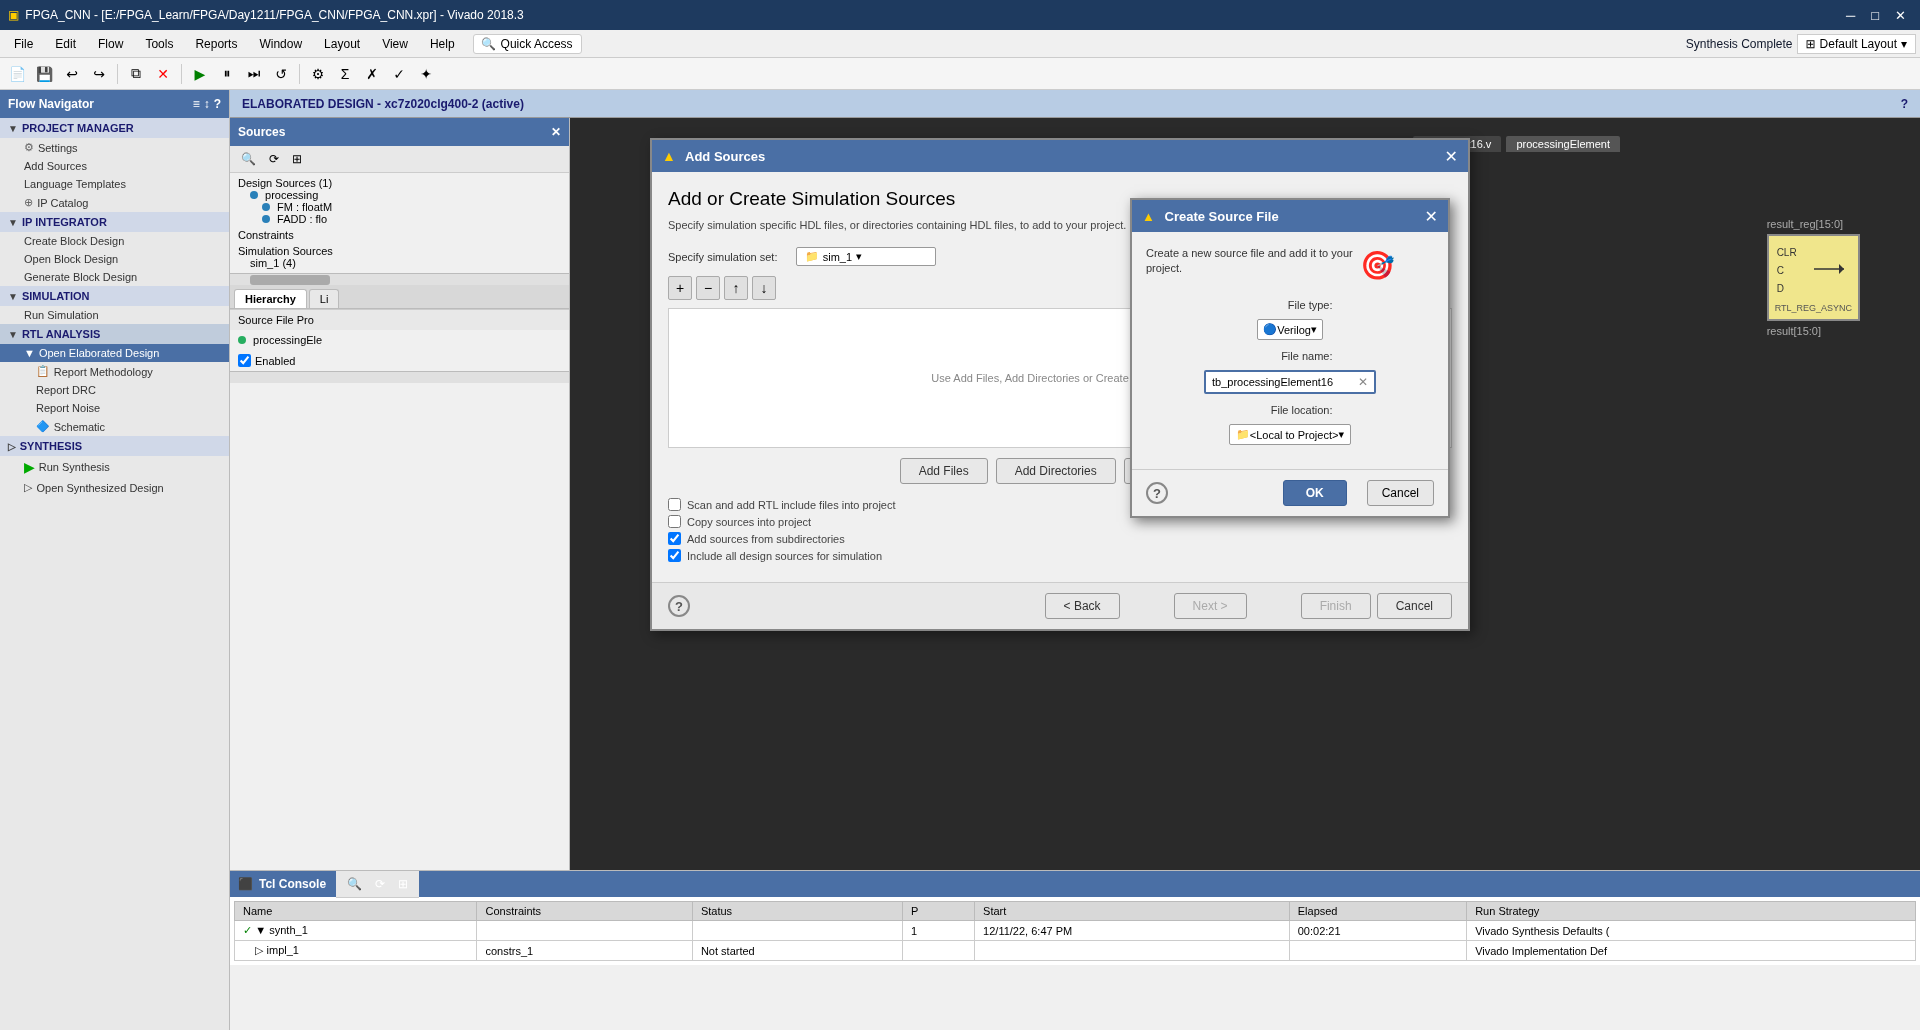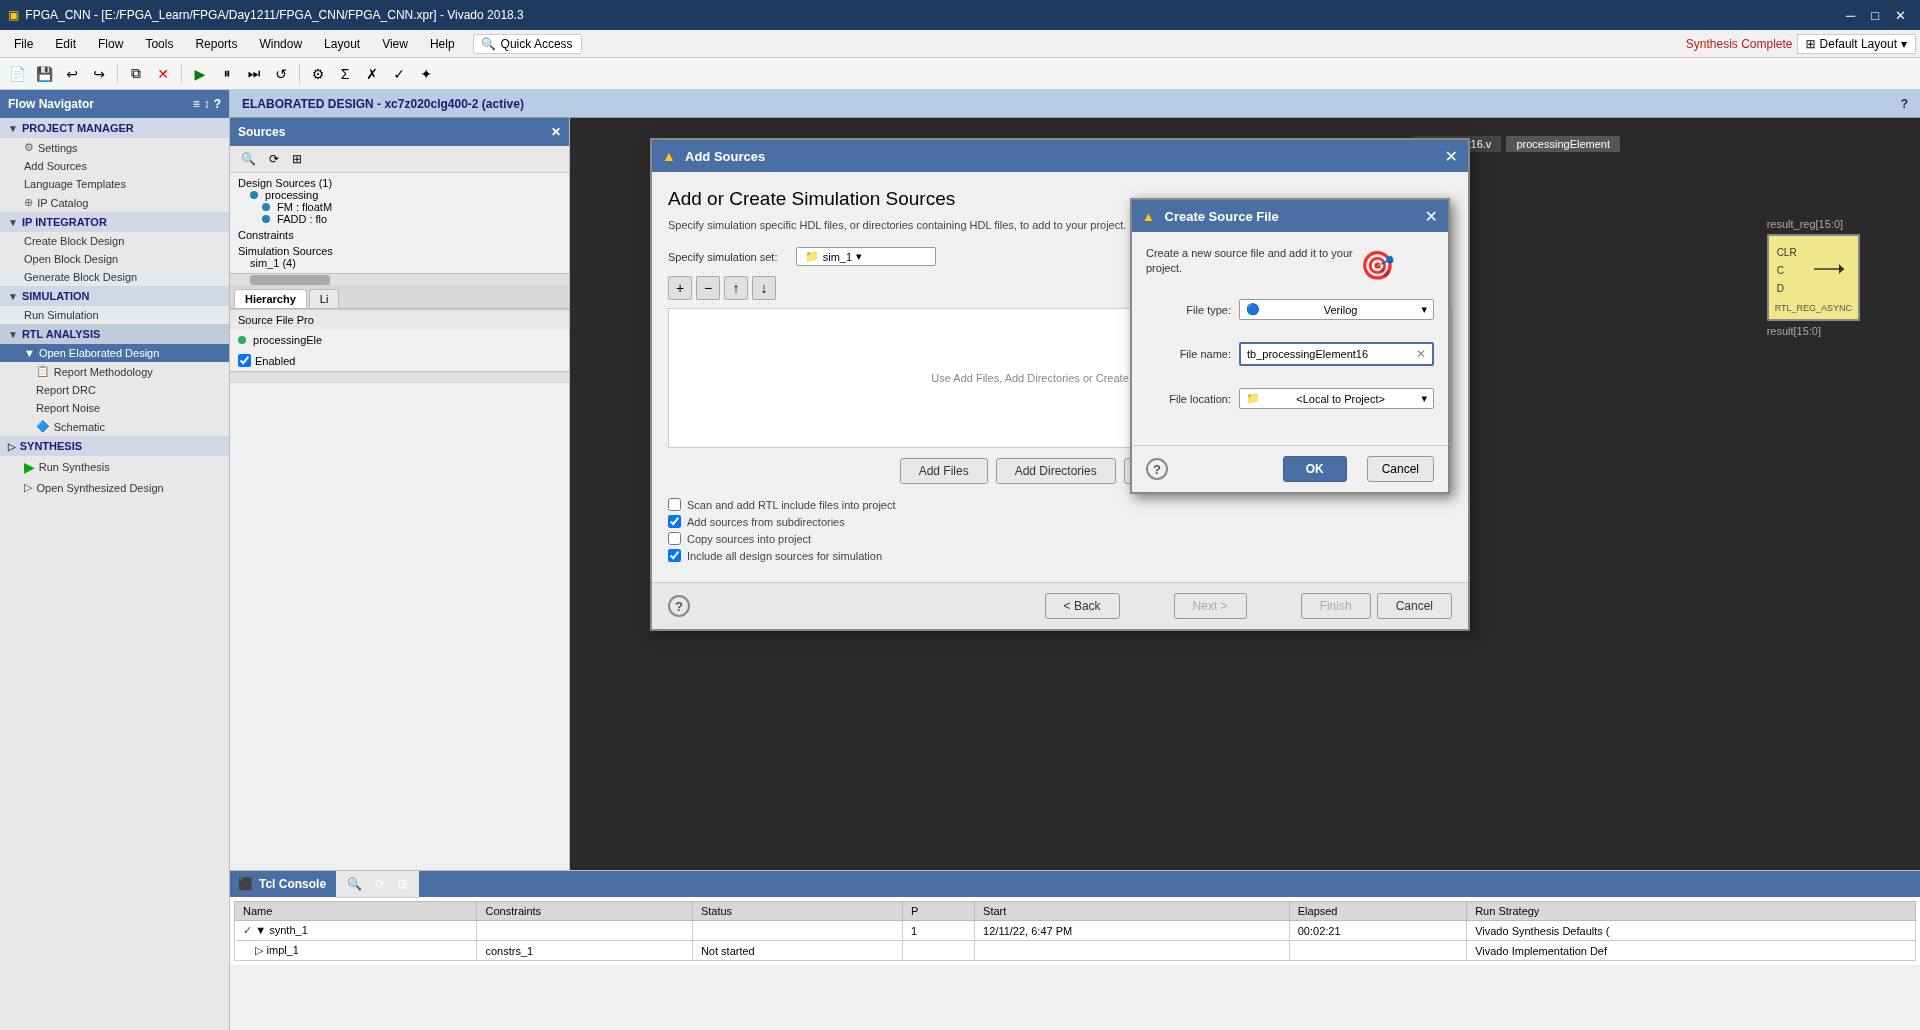--- a/index.html
+++ b/index.html
@@ -295,21 +295,21 @@
       font-size: 13px;
       display: flex;
       align-items: center;
       justify-content: space-between;
       height: 32px;
     }
     .create-body { padding: 14px; }
     .create-desc { font-size: 11px; color: #333; margin-bottom: 14px; line-height: 1.4; display: flex; gap: 8px; }
     .create-logo { font-size: 28px; color: #ffcc00; }
     .form-row {
-      display: flex; align-items: center; margin-bottom: 22px; gap: 8px;
+      display: flex; align-items: center; margin-bottom: 10px; gap: 8px; flex-direction: column;
     }
     .form-label { min-width: 85px; font-size: 11px; color: #333; text-align: right; }
     .form-select {
       flex: 1;
       display: flex; align-items: center; justify-content: space-between;
       border: 1px solid #999; background: white;
       padding: 3px 6px; border-radius: 2px; cursor: pointer;
       font-size: 11px;
     }
     .form-input {
@@ -430,21 +430,21 @@
   <span class="menu-item">Reports</span>
   <span class="menu-item">Window</span>
   <span class="menu-item">Layout</span>
   <span class="menu-item">View</span>
   <span class="menu-item">Help</span>
   <div class="quick-access">
     <span>🔍</span>
     <span>Quick Access</span>
   </div>
   <div style="margin-left:auto; display:flex; align-items:center; gap:4px;">
-    <span style="font-size:12px; color:#b91c1c;">Synthesis Complete</span>
+    <span style="font-size:12px; color:#0f172a;">Synthesis Complete</span>
     <div class="layout-select">
       <span>⊞</span>
       <span>Default Layout</span>
       <span>▾</span>
     </div>
   </div>
 </div>
 
 <div class="toolbar">
   <button class="toolbar-btn" title="New">📄</button>
@@ -695,26 +695,26 @@
             <div class="action-buttons-row">
               <button class="action-btn">Add Files</button>
               <button class="action-btn">Add Directories</button>
               <button class="action-btn">Create File</button>
             </div>
             <div class="checkbox-row">
               <input type="checkbox" style="">
               <span>Scan and add RTL include files into project</span>
             </div>
             <div class="checkbox-row">
+              <input type="checkbox" style="">
+              <span>Copy sources into project</span>
+            </div>
+            <div class="checkbox-row">
               <input type="checkbox" checked="" style="">
               <span>Add sources from subdirectories</span>
-            </div>
-            <div class="checkbox-row">
-              <input type="checkbox" style="">
-              <span>Copy sources into project</span>
             </div>
             <div class="checkbox-row">
               <input type="checkbox" checked="" style="">
               <span>Include all design sources for simulation</span>
             </div>
           </div>
           <div class="dialog-footer">
             <div class="help-circle">?</div>
             <div class="footer-nav-btns">
               <button class="footer-btn">&lt; Back</button>

